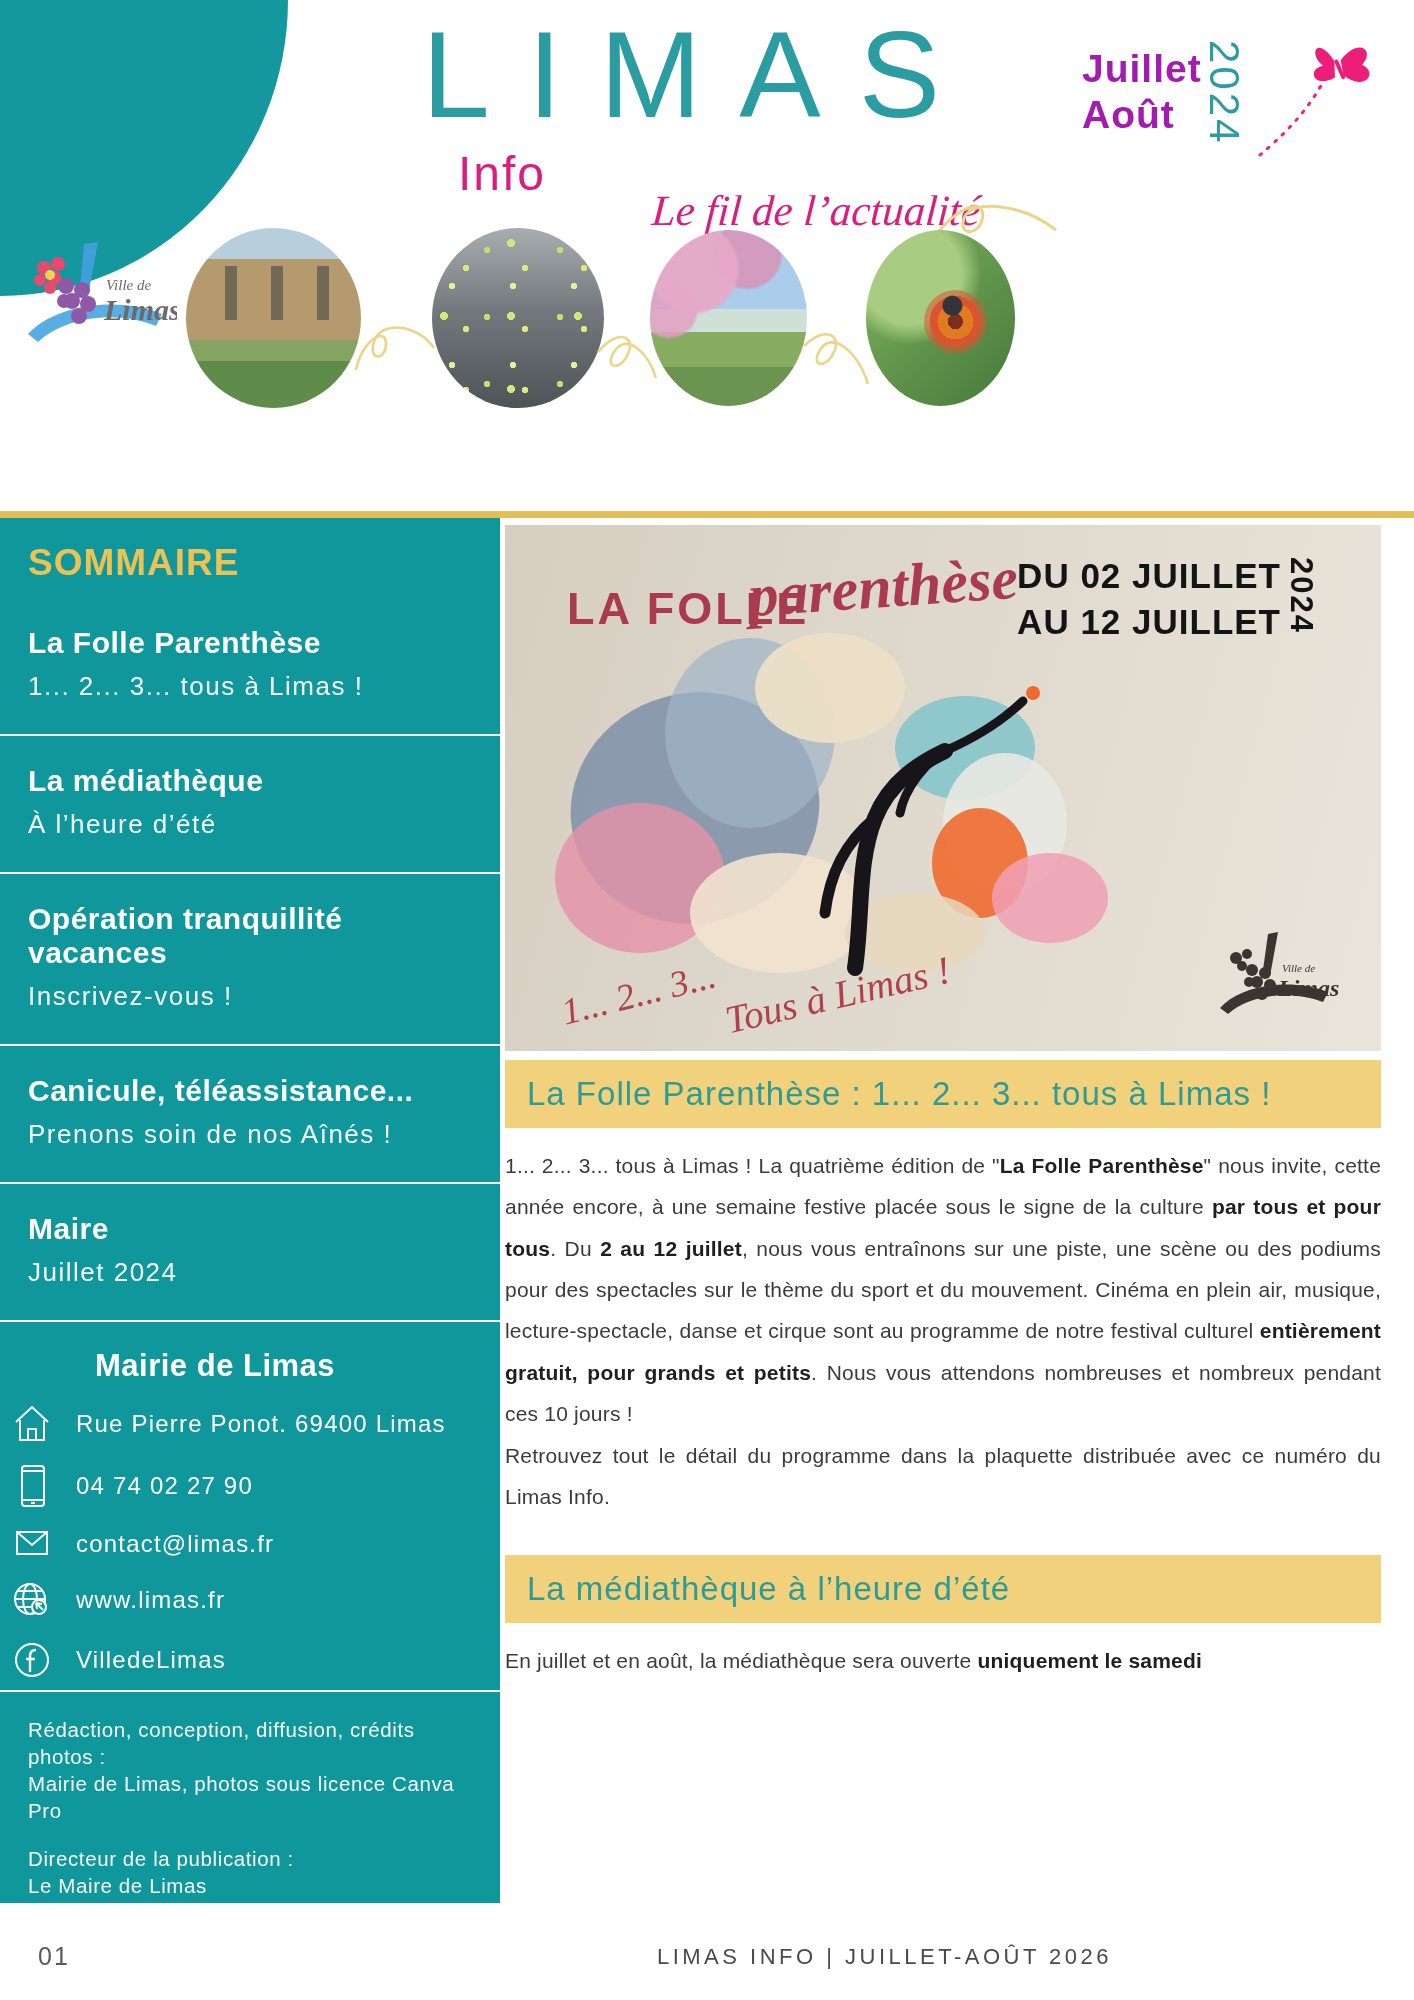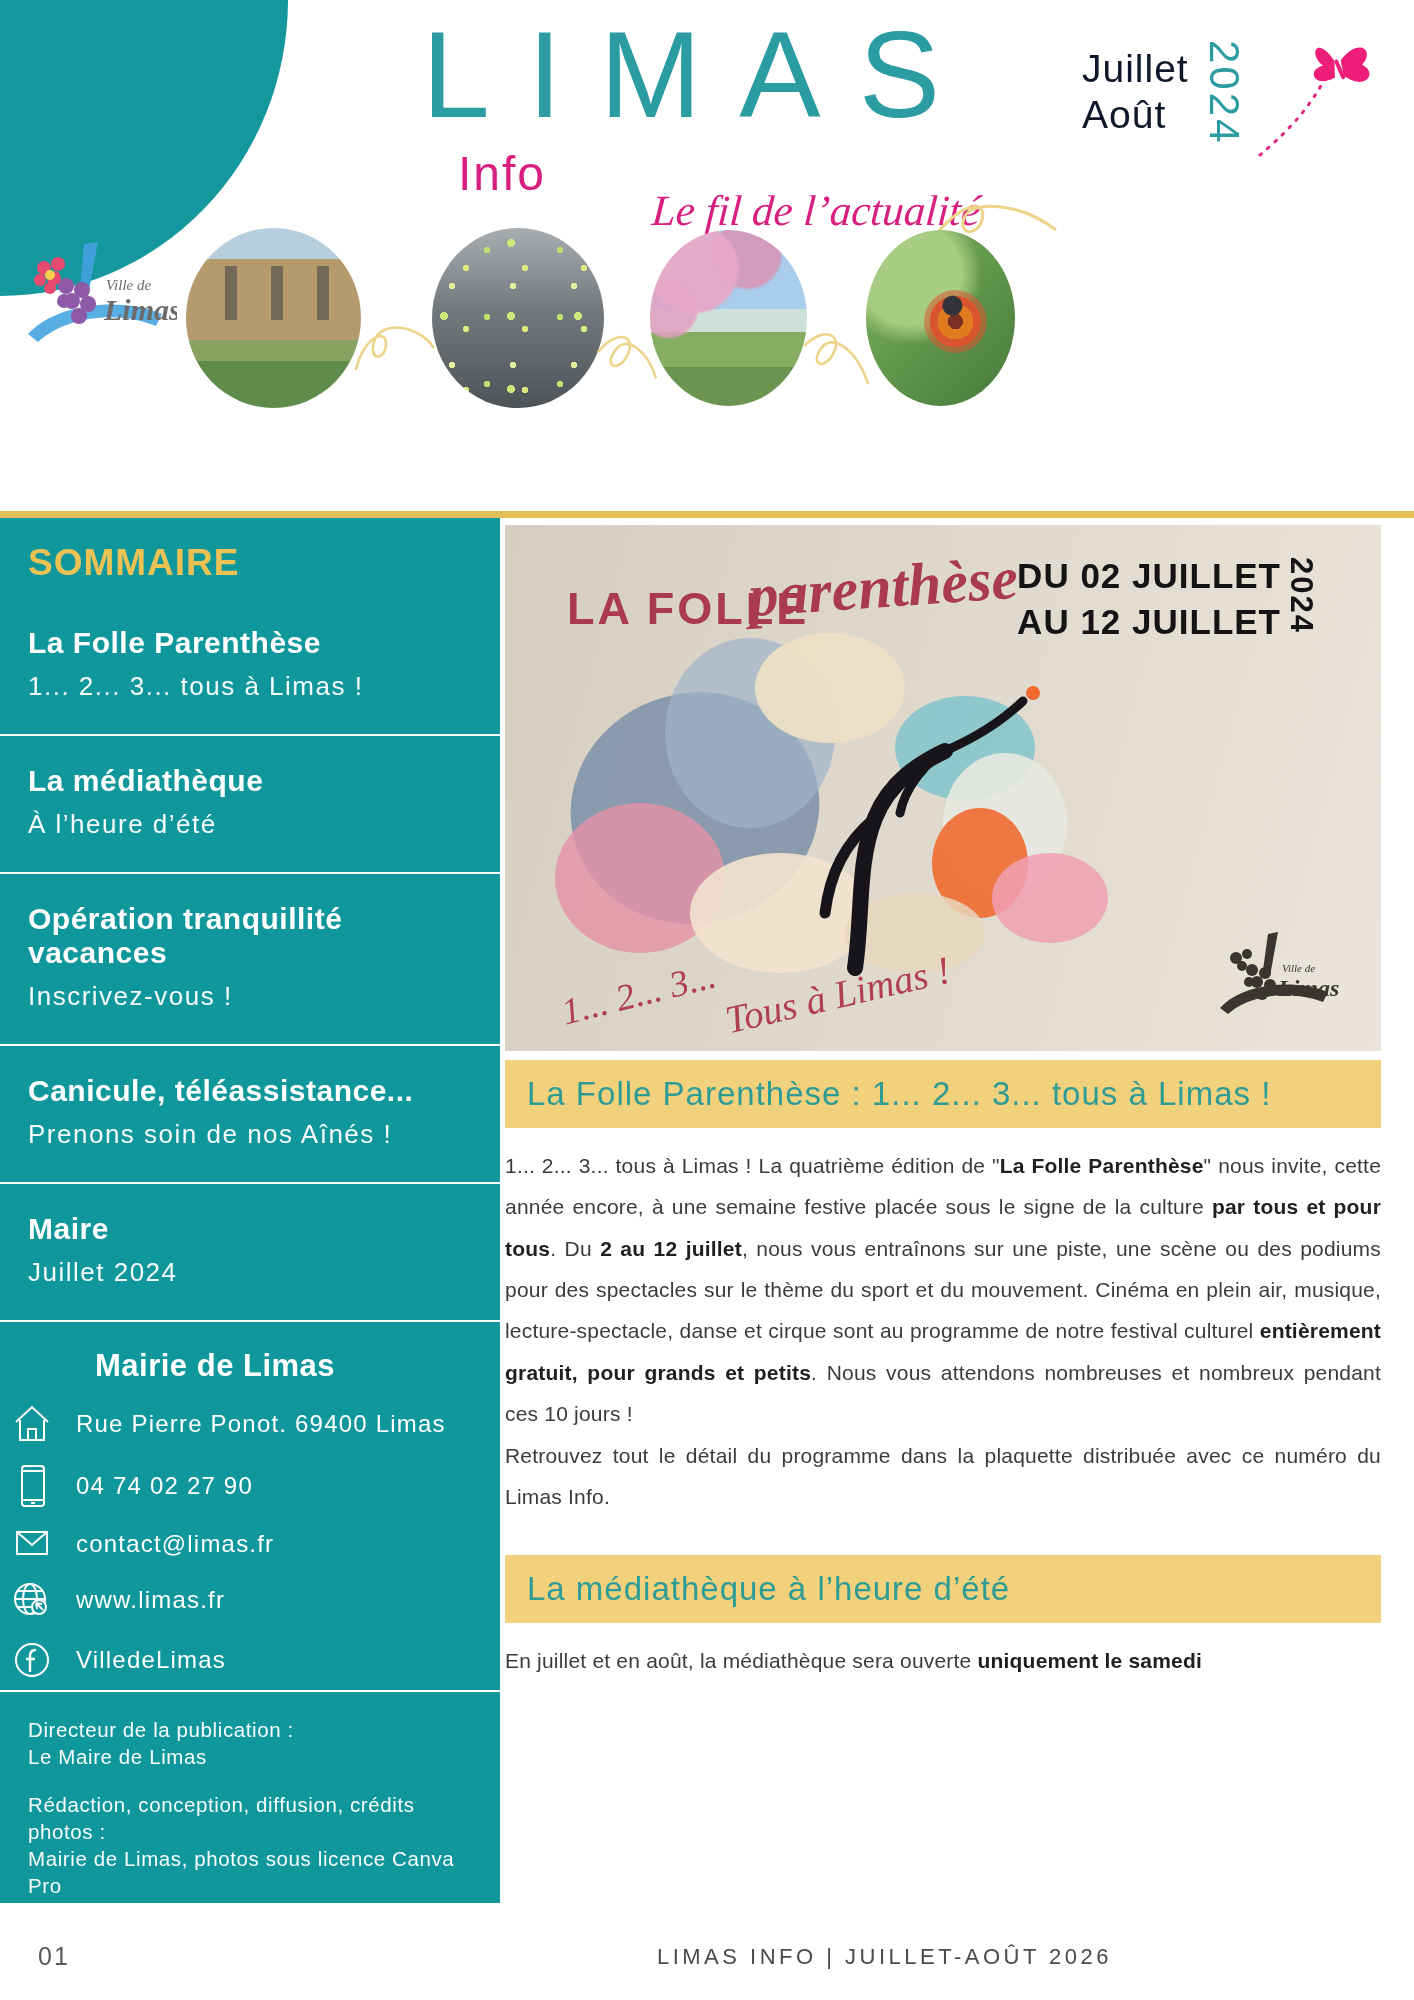--- a/index.html
+++ b/index.html
@@ -8,21 +8,21 @@
     font-family:"Liberation Sans",sans-serif;overflow:hidden;
   }
   
   .header{position:relative;width:1414px;height:511px;background:#fff;}
   .corner-blob{position:absolute;left:0;top:0;width:288px;height:296px;background:#14989d;border-radius:0 0 100% 0;}
   .limas-title{position:absolute;left:340px;top:8px;width:720px;text-align:center;
     color:#2b9ca1;font-size:122px;letter-spacing:38px;font-weight:300;line-height:1.1;}
   .info-sub{position:absolute;left:458px;top:146px;color:#d81f7f;font-size:48px;letter-spacing:2px;}
   .tagline{position:absolute;left:652px;top:186px;color:#d81f7f;font-size:43px;
     font-family:"Liberation Serif",serif;font-style:italic;transform:skewX(-4deg);}
-  .months{position:absolute;left:1082px;top:46px;color:#0f172a;font-size:39px;line-height:1.18;letter-spacing:1px;}
+  .months{position:absolute;left:1082px;top:46px;color:#a21caf;font-size:39px;line-height:1.18;letter-spacing:1px;font-weight:bold;}
   .year-vert{position:absolute;left:1200px;top:40px;color:#2b9ca1;font-size:42px;letter-spacing:3px;
     writing-mode:vertical-rl;height:132px;}
   .butterfly{position:absolute;left:1225px;top:20px;}
   .swirl{position:absolute;}
   
   .photo{position:absolute;border-radius:50%;background-repeat:no-repeat;}
   .ph1{left:186px;top:228px;width:175px;height:180px;
     background-image:
       repeating-linear-gradient(90deg, rgba(0,0,0,0) 0 16px, rgba(35,45,60,.45) 16px 28px, rgba(0,0,0,0) 28px 46px),
       linear-gradient(180deg,#b7cedd 0 17%,#b49a6d 17% 62%,#87a362 62% 74%,#5f8c4b 74% 100%);
@@ -270,24 +270,24 @@
           <circle cx="22" cy="22" r="16"></circle>
           <path d="M26 12 C21 12 20 15 20 18 L20 34 M16 21 L25 21" stroke-width="2.4"></path>
         </svg>
       </span>
       <span class="c-text">VilledeLimas</span>
     </div>
 
     <div class="s-div"></div>
 
     <div class="pub">
+      <div class="pub-block">Rédaction, conception, diffusion, crédits photos :
+Mairie de Limas, photos sous licence Canva Pro</div>
       <div class="pub-block">Directeur de la publication :
 Le Maire de Limas</div>
-      <div class="pub-block">Rédaction, conception, diffusion, crédits photos :
-Mairie de Limas, photos sous licence Canva Pro</div>
 
     </div>
   </div>
 
   <div class="main">
 
     <div class="poster">
       <div class="poster-title">LA FOLLE</div>
       <div class="poster-script">parenthèse</div>
       <div class="poster-dates">

